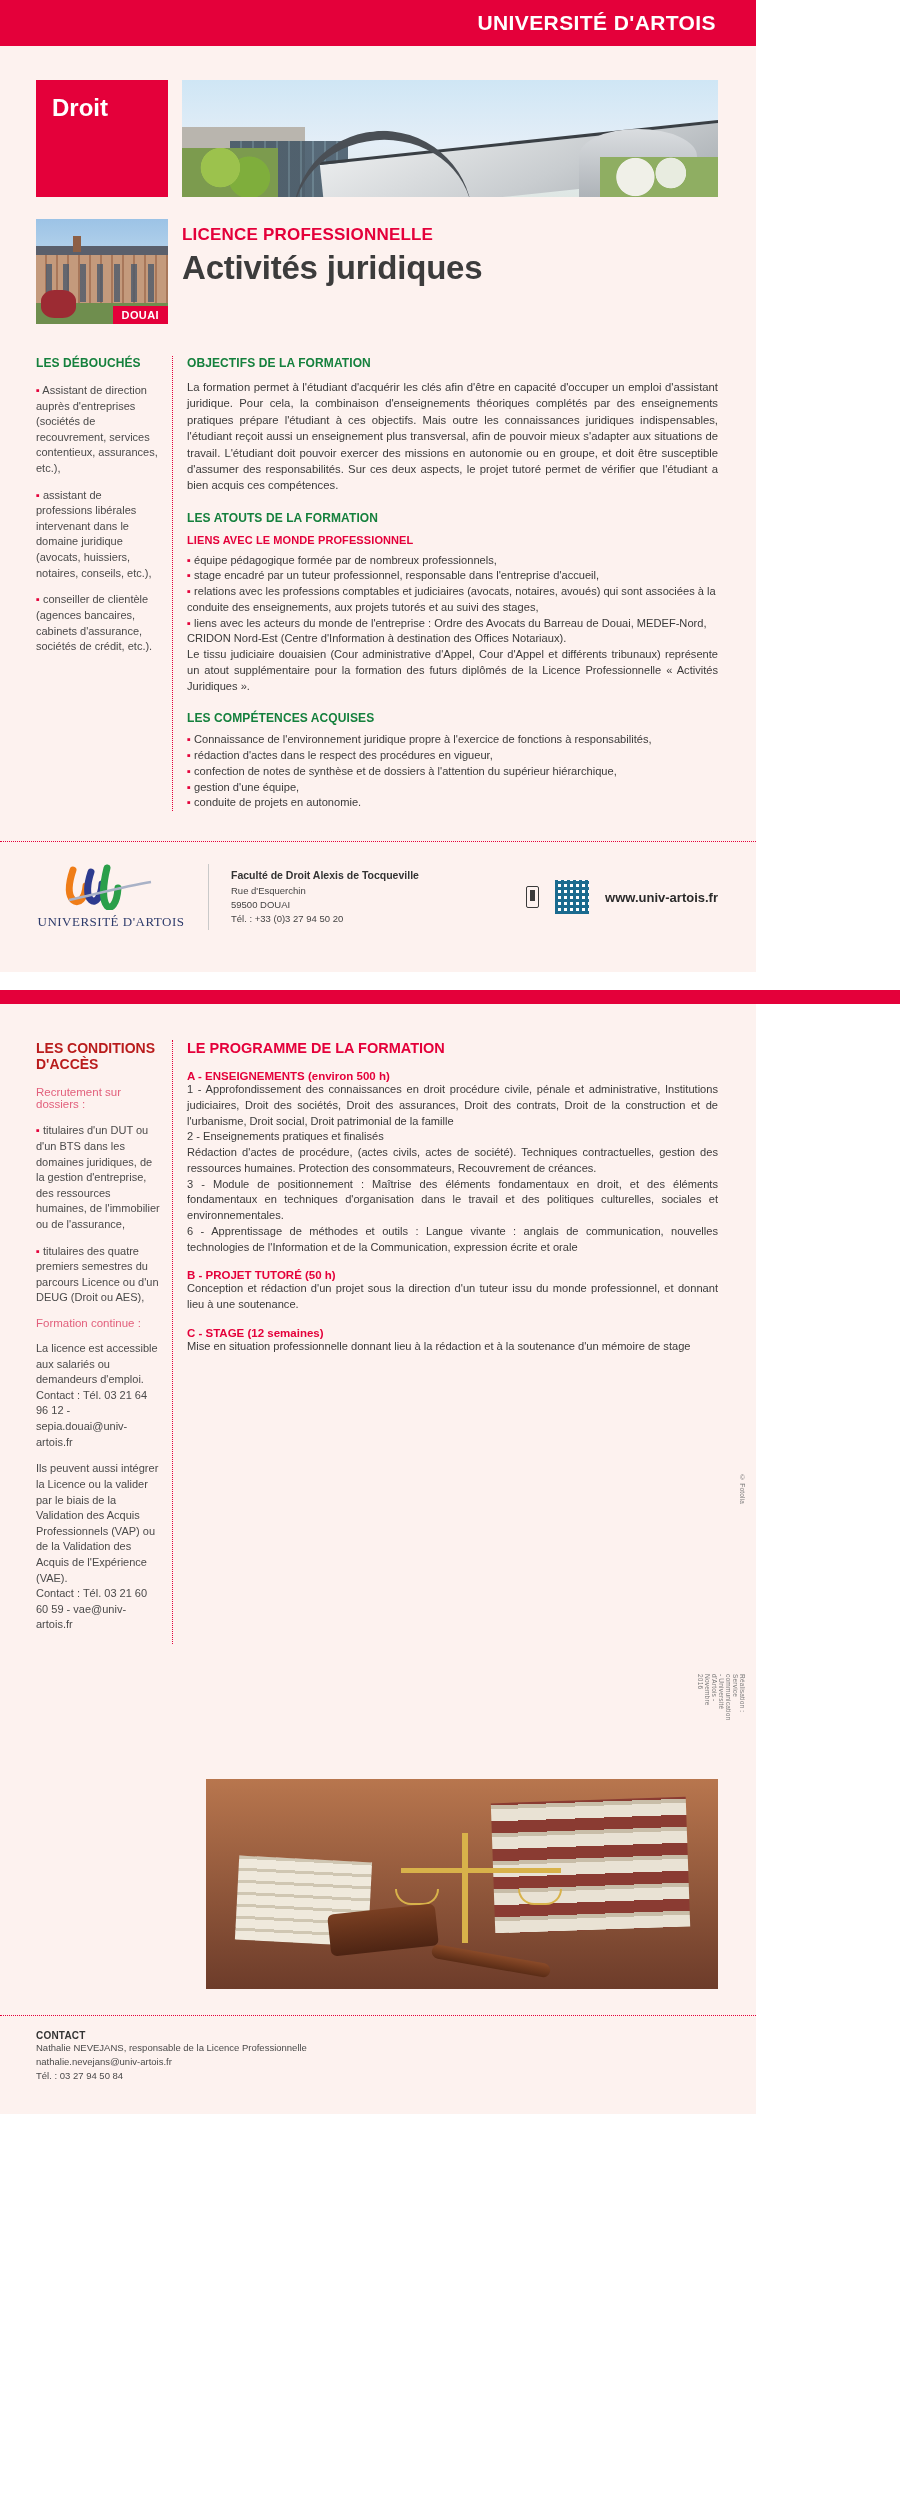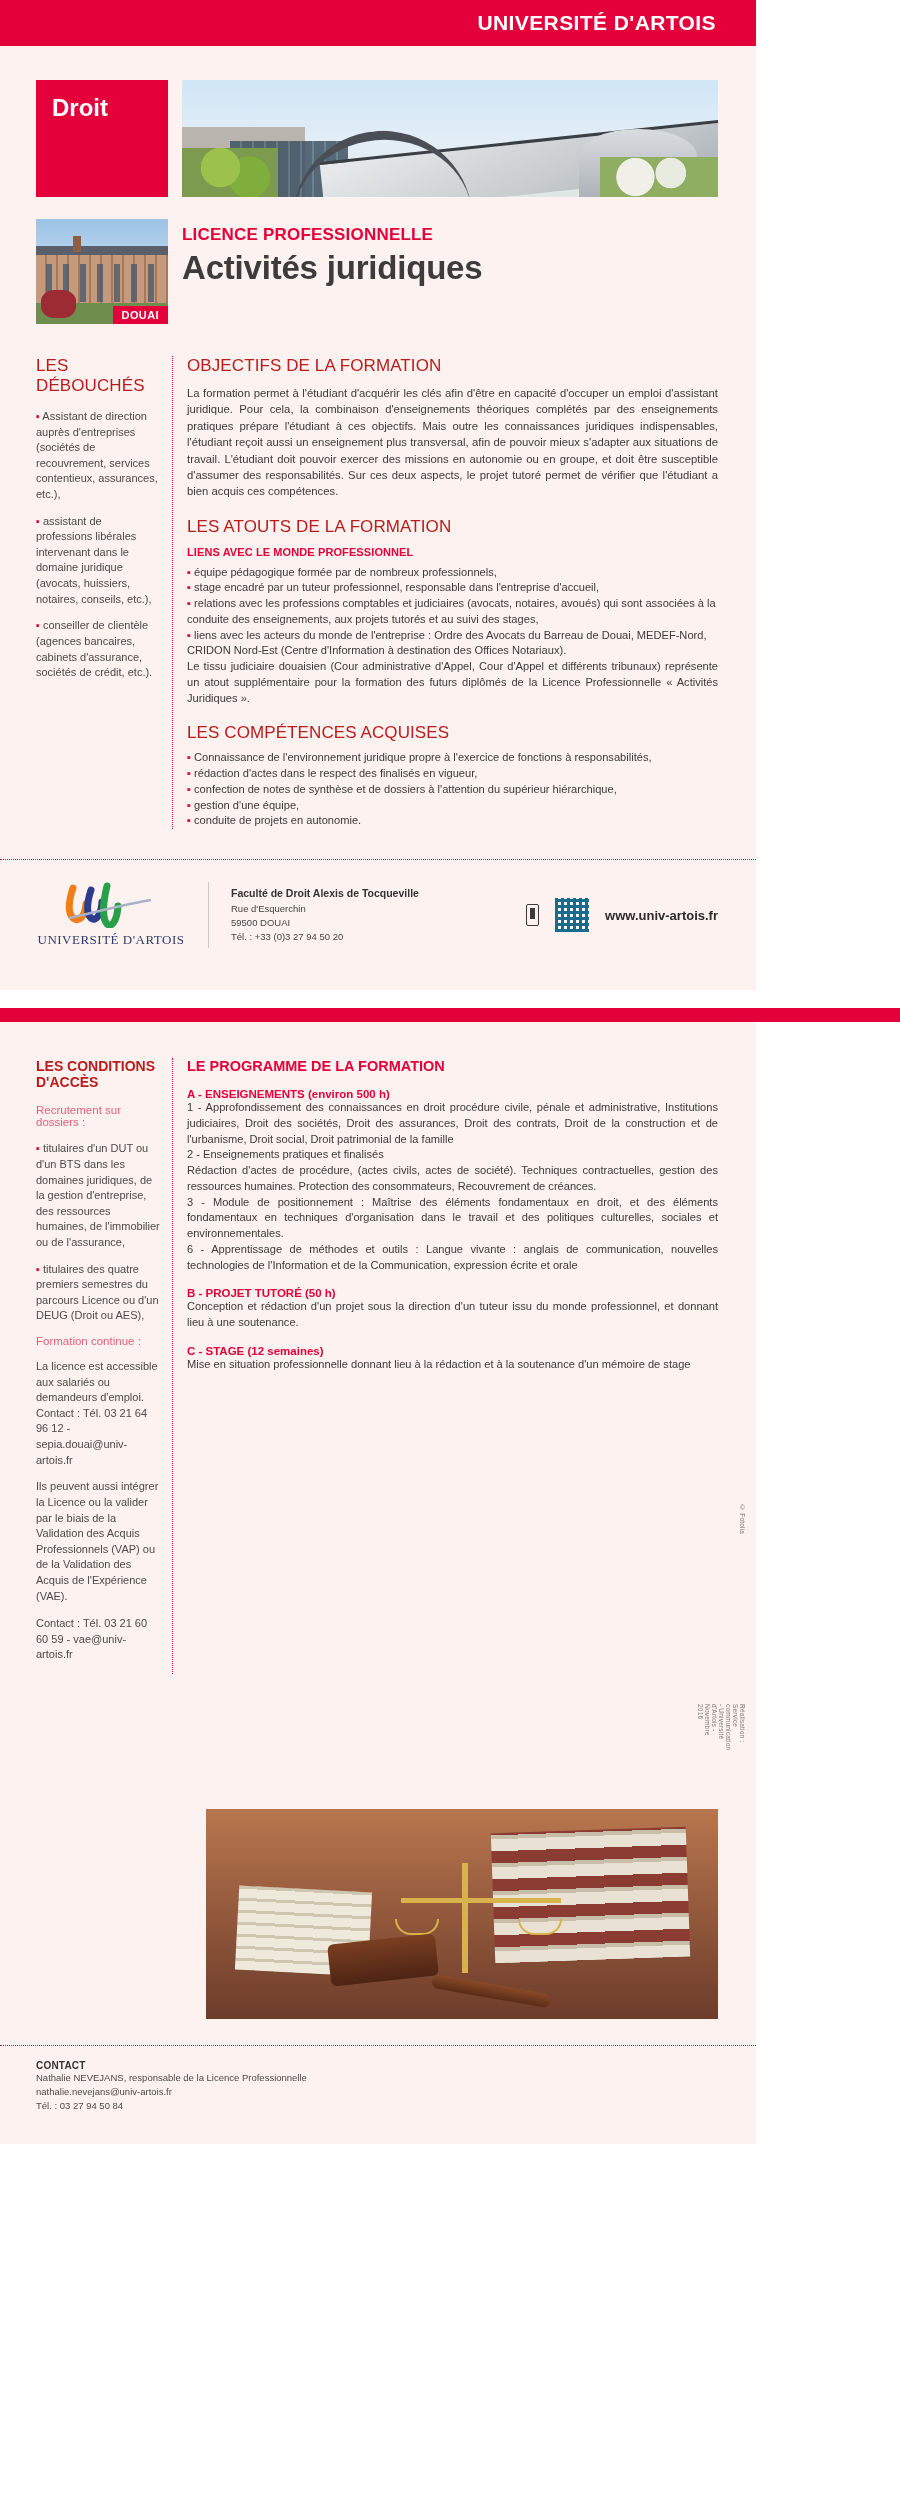--- a/index.html
+++ b/index.html
@@ -98,21 +98,21 @@
   }
   .title-block { padding-top: 6px; }
   .lic-pro { color: #e4003a; font-size: 17px; font-weight: bold; letter-spacing: .2px; }
   .formation-name { color: #3c3c3c; font-size: 33px; font-weight: bold; margin-top: 4px; letter-spacing: -0.2px; }
 
   .content-row { display: flex; padding: 32px 38px 0 36px; gap: 0; }
   .col-left { width: 136px; flex: none; padding-right: 12px; }
   .col-divider { border-left: 1px dotted #e4003a; margin: 0 14px 0 0; align-self: stretch; }
   .col-right { flex: 1; }
 
-  .h-red { color: #b91c1c; font-size: 17px; font-weight: normal; letter-spacing: .1px; }
+  .h-red { color: #15803d; font-size: 12px; font-weight: bold; letter-spacing: .1px; }
   .h-red-sub { color: #e4003a; font-size: 11px; font-weight: bold; letter-spacing: .1px; }
   .h-red-big { color: #b91c1c; font-size: 14px; font-weight: bold; line-height: 1.15; }
   .h-pink { color: #e2607c; font-size: 11.5px; }
 
   .left-list { margin-top: 13px; }
   .left-item { color: #4a4a4a; font-size: 11px; line-height: 1.42; margin-bottom: 11px; }
   .left-item .bul { color: #e4003a; font-weight: bold; }
 
   .para { color: #3a3a3a; font-size: 11.3px; line-height: 1.45; text-align: justify; margin-top: 9px; }
   .blk { margin-top: 17px; }
@@ -249,21 +249,21 @@
             <li>relations avec les professions comptables et judiciaires (avocats, notaires, avoués) qui sont associées à la conduite des enseignements, aux projets tutorés et au suivi des stages,</li>
             <li>liens avec les acteurs du monde de l'entreprise : Ordre des Avocats du Barreau de Douai, MEDEF-Nord, CRIDON Nord-Est (Centre d'Information à destination des Offices Notariaux).</li>
           </ul>
           <div class="plain-line">Le tissu judiciaire douaisien (Cour administrative d'Appel, Cour d'Appel et différents tribunaux) représente un atout supplémentaire pour la formation des futurs diplômés de la Licence Professionnelle « Activités Juridiques ».</div>
         </div>
 
         <div class="blk">
           <div class="h-red">LES COMPÉTENCES ACQUISES</div>
           <ul class="bullets">
             <li>Connaissance de l'environnement juridique propre à l'exercice de fonctions à responsabilités,</li>
-            <li>rédaction d'actes dans le respect des finalisés en vigueur,</li>
+            <li>rédaction d'actes dans le respect des procédures en vigueur,</li>
             <li>confection de notes de synthèse et de dossiers à l'attention du supérieur hiérarchique,</li>
             <li>gestion d'une équipe,</li>
             <li>conduite de projets en autonomie.</li>
           </ul>
         </div>
       </div>
     </div>
 
     <div class="p1-footer">
       <div class="logo-wrap">
@@ -311,21 +311,21 @@
       <div class="left-list">
         <div class="left2-item"><span class="bul" style="color:#e4003a;font-weight:bold">▪</span> <span>titulaires d'un DUT ou d'un BTS dans les domaines juridiques, de la gestion d'entreprise, des ressources humaines, de l'immobilier ou de l'assurance,</span></div>
         <div class="left2-item"><span class="bul" style="color:#e4003a;font-weight:bold">▪</span> <span>titulaires des quatre premiers semestres du parcours Licence ou d'un DEUG (Droit ou AES),</span></div>
       </div>
 
       <div class="h-pink" style="margin-top:6px">Formation continue :</div>
 
       <div style="margin-top:12px">
         <div class="left2-item" style="margin-bottom:0">La licence est accessible aux salariés ou demandeurs d'emploi.</div>
         <div class="left2-item">Contact : Tél. 03 21 64 96 12 - sepia.douai@univ-artois.fr</div>
-        <div class="left2-item" style="margin-bottom:12px">Ils peuvent aussi intégrer la Licence ou la valider par le biais de la Validation des Acquis Professionnels (VAP) ou de la Validation des Acquis de l'Expérience (VAE).</div>
+        <div class="left2-item" style="margin-bottom:0">Ils peuvent aussi intégrer la Licence ou la valider par le biais de la Validation des Acquis Professionnels (VAP) ou de la Validation des Acquis de l'Expérience (VAE).</div>
         <div class="left2-item">Contact : Tél. 03 21 60 60 59 - vae@univ-artois.fr</div>
       </div>
     </div>
 
     <div class="col-divider"></div>
 
     <div class="col-right">
       <div class="prog-h">LE PROGRAMME DE LA FORMATION</div>
 
       <div>

